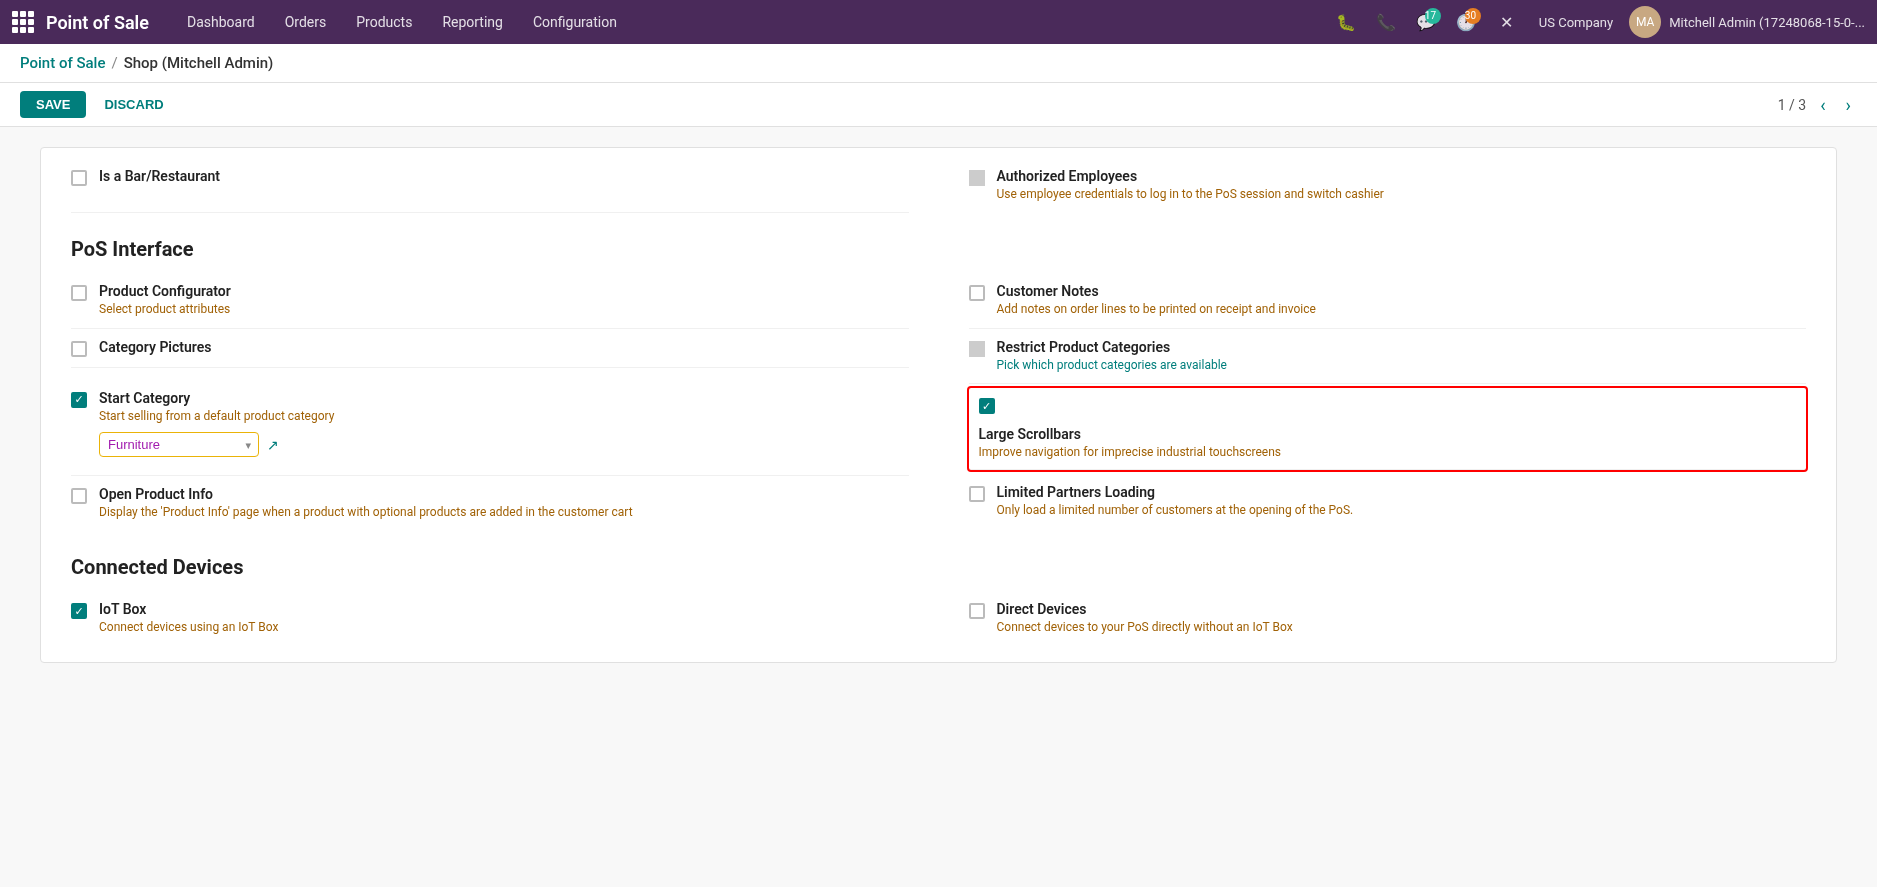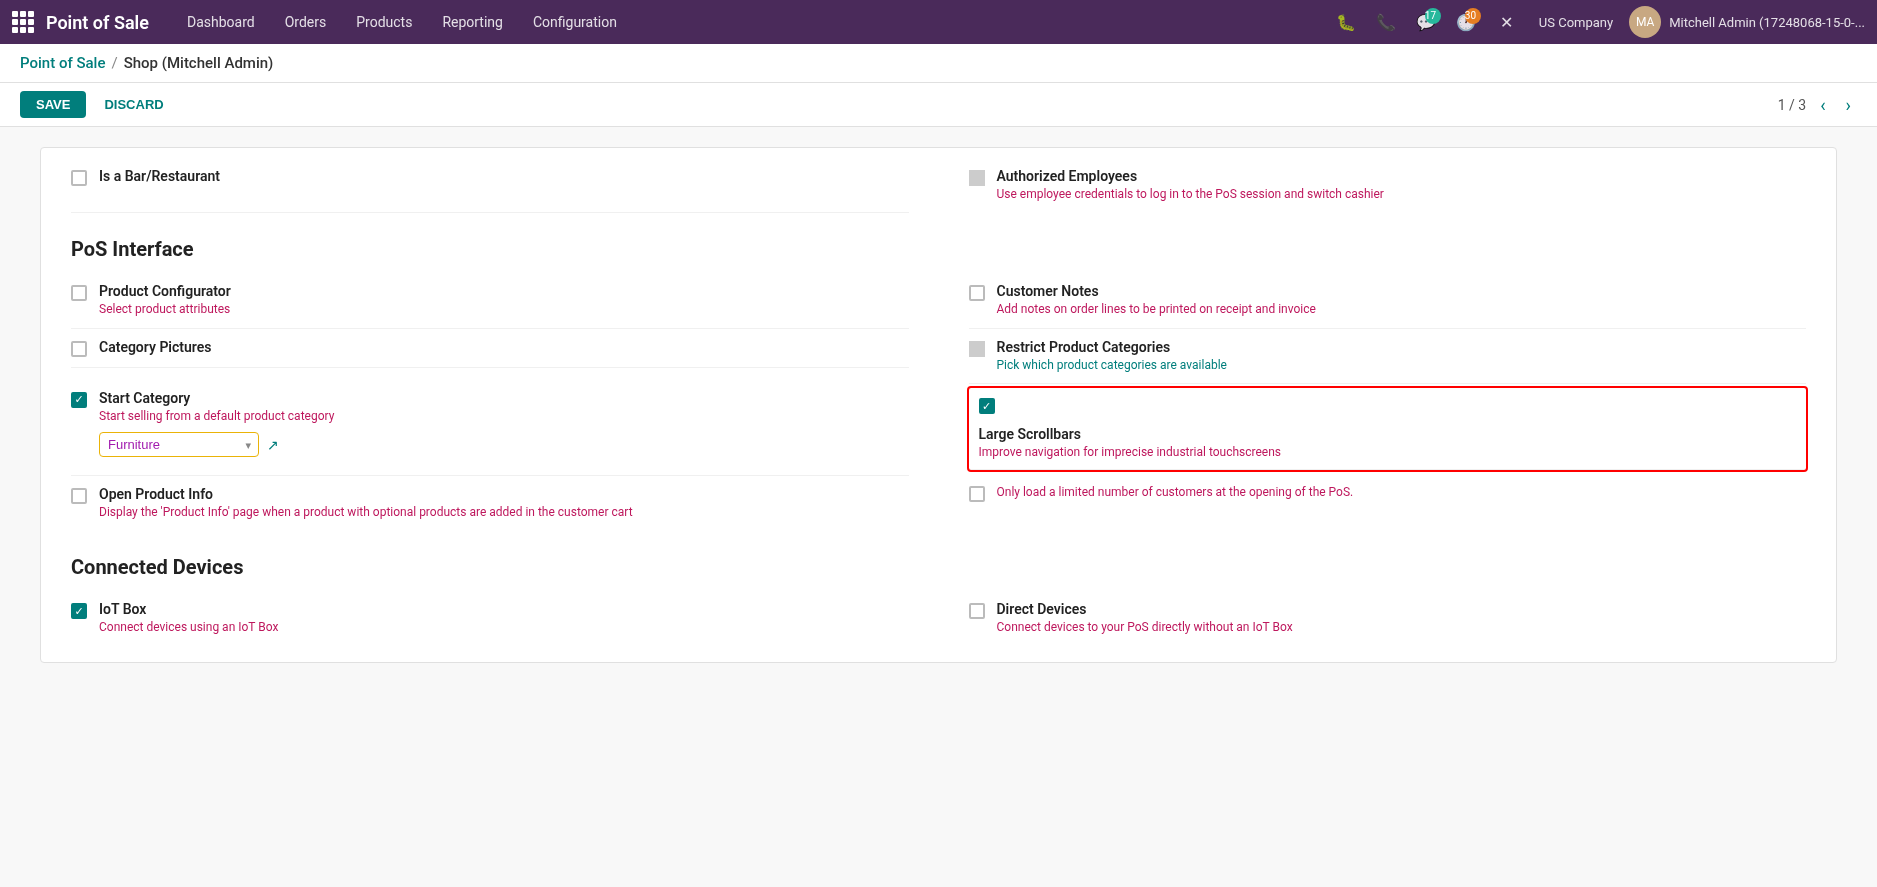--- a/index.html
+++ b/index.html
@@ -211,21 +211,21 @@
     }
     .setting-info { flex: 1; }
     .setting-title {
       font-size: 14px;
       font-weight: 600;
       color: #222;
       margin-bottom: 2px;
     }
     .setting-desc {
       font-size: 12px;
-      color: #be185d;
+      color: #a16207;
       line-height: 1.4;
     }
     .setting-desc-link { color: #017e7c; }
 
     
     .section-header {
       font-size: 20px;
       font-weight: 700;
       color: #222;
       margin: 24px 0 12px 0;
@@ -446,20 +446,21 @@
           <div class="setting-checkbox checked"></div>
           <div class="setting-info">
             <div class="setting-title">Large Scrollbars</div>
             <div class="setting-desc">Improve navigation for imprecise industrial touchscreens</div>
           </div>
         </div>
 
         <div class="col-setting setting-row">
           <div class="setting-checkbox"></div>
           <div class="setting-info">
+            <div class="setting-title">Limited Partners Loading</div>
             <div class="setting-desc">Only load a limited number of customers at the opening of the PoS.</div>
           </div>
         </div>
 
       </div>
     </div>
 
     <div class="section-header">Connected Devices</div>
 
     <div class="two-col">

